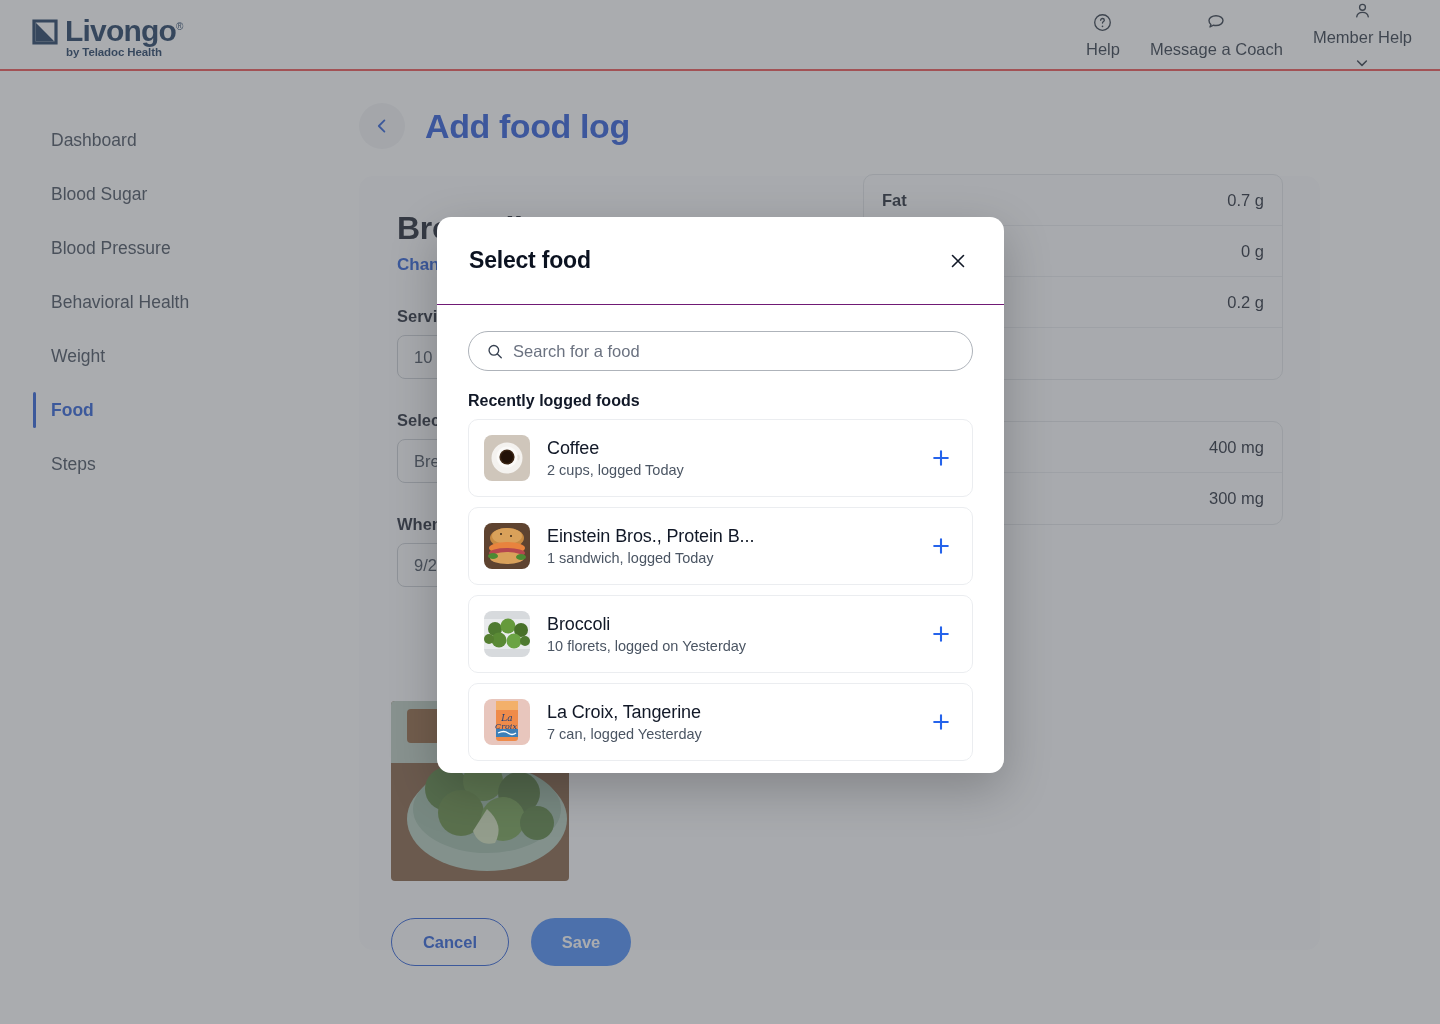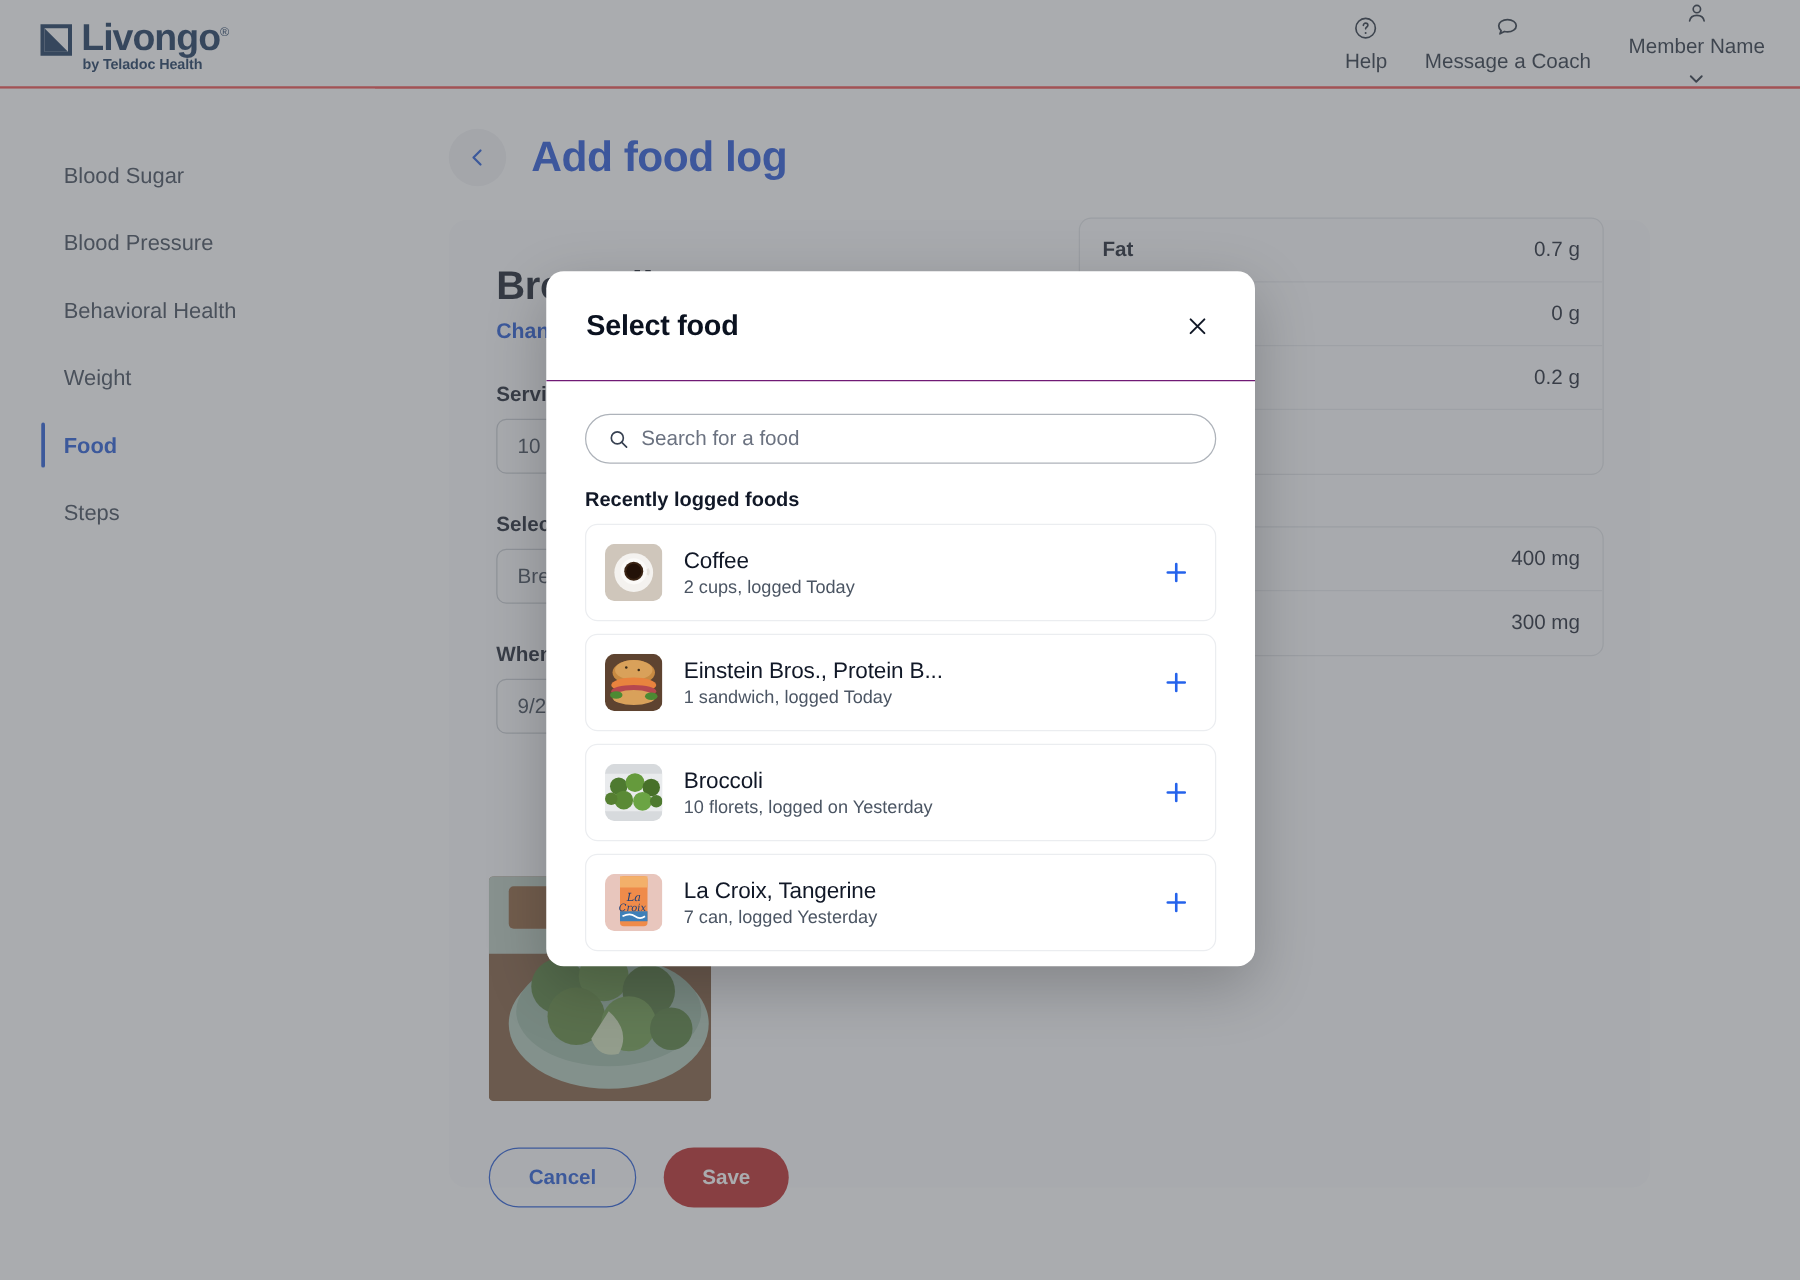--- a/index.html
+++ b/index.html
@@ -74,21 +74,21 @@
     position: absolute; left: 32px; top: 525px; width: 178px; height: 180px;
     border-radius: 4px; overflow: hidden;
   }
 
   .btn-row { position: absolute; left: 32px; top: 742px; display: flex; gap: 22px; }
   .btn {
     height: 48px; border-radius: 24px; display: flex; align-items: center;
     justify-content: center; font-size: 16.5px; font-weight: 600; cursor: pointer;
   }
   .btn-cancel { width: 118px; border: 1.5px solid #1b52d6; color: #1b52d6; background: transparent; }
-  .btn-save { width: 100px; background: #b91c1c; color: #ffffff; }
+  .btn-save { width: 100px; background: #3b82f6; color: #ffffff; }
 
   
   .nutri-panel {
     position: absolute; border: 1px solid #dfe2e6; border-radius: 10px;
     background: #fbfbfc; overflow: hidden;
   }
   .nutri-row {
     display: flex; align-items: center; justify-content: space-between;
     padding: 0 18px; height: 51px; font-size: 16.5px; color: #111827;
     border-bottom: 1px solid #e7e9ec;
@@ -176,29 +176,32 @@
         <svg width="20" height="20" viewBox="0 0 20 20" fill="none">
           <path d="M3 8.6c0-2.8 3.1-4.9 7-4.9s7 2.1 7 4.9-3.1 4.9-7 4.9c-.9 0-1.7-.1-2.5-.3L4 15l.9-2.5C3.7 11.6 3 10.2 3 8.6Z" stroke="#1f2937" stroke-width="1.4" stroke-linejoin="round"></path>
         </svg>
         <span>Message a Coach</span>
       </div>
       <div class="topnav-item">
         <svg width="19" height="19" viewBox="0 0 20 20" fill="none">
           <circle cx="10" cy="6.6" r="3.1" stroke="#1f2937" stroke-width="1.4"></circle>
           <path d="M3.9 16.6c.5-3 3.1-4.7 6.1-4.7s5.6 1.7 6.1 4.7" stroke="#1f2937" stroke-width="1.4" stroke-linecap="round"></path>
         </svg>
-        <span>Member Name</span>
+        <span>Member Help</span>
         <svg width="16" height="16" viewBox="0 0 16 16" fill="none">
           <path d="M3.6 6 L8 10.4 L12.4 6" stroke="#1f2937" stroke-width="1.5" stroke-linecap="round" stroke-linejoin="round"></path>
         </svg>
       </div>
     </div>
   </div>
 
   <div class="sidebar">
+    <div class="side-item">
+        <span>Dashboard</span>
+      </div>
     <div class="side-item">
         <span>Blood Sugar</span>
       </div>
     <div class="side-item">
         <span>Blood Pressure</span>
       </div>
     <div class="side-item">
         <span>Behavioral Health</span>
       </div>
     <div class="side-item">

